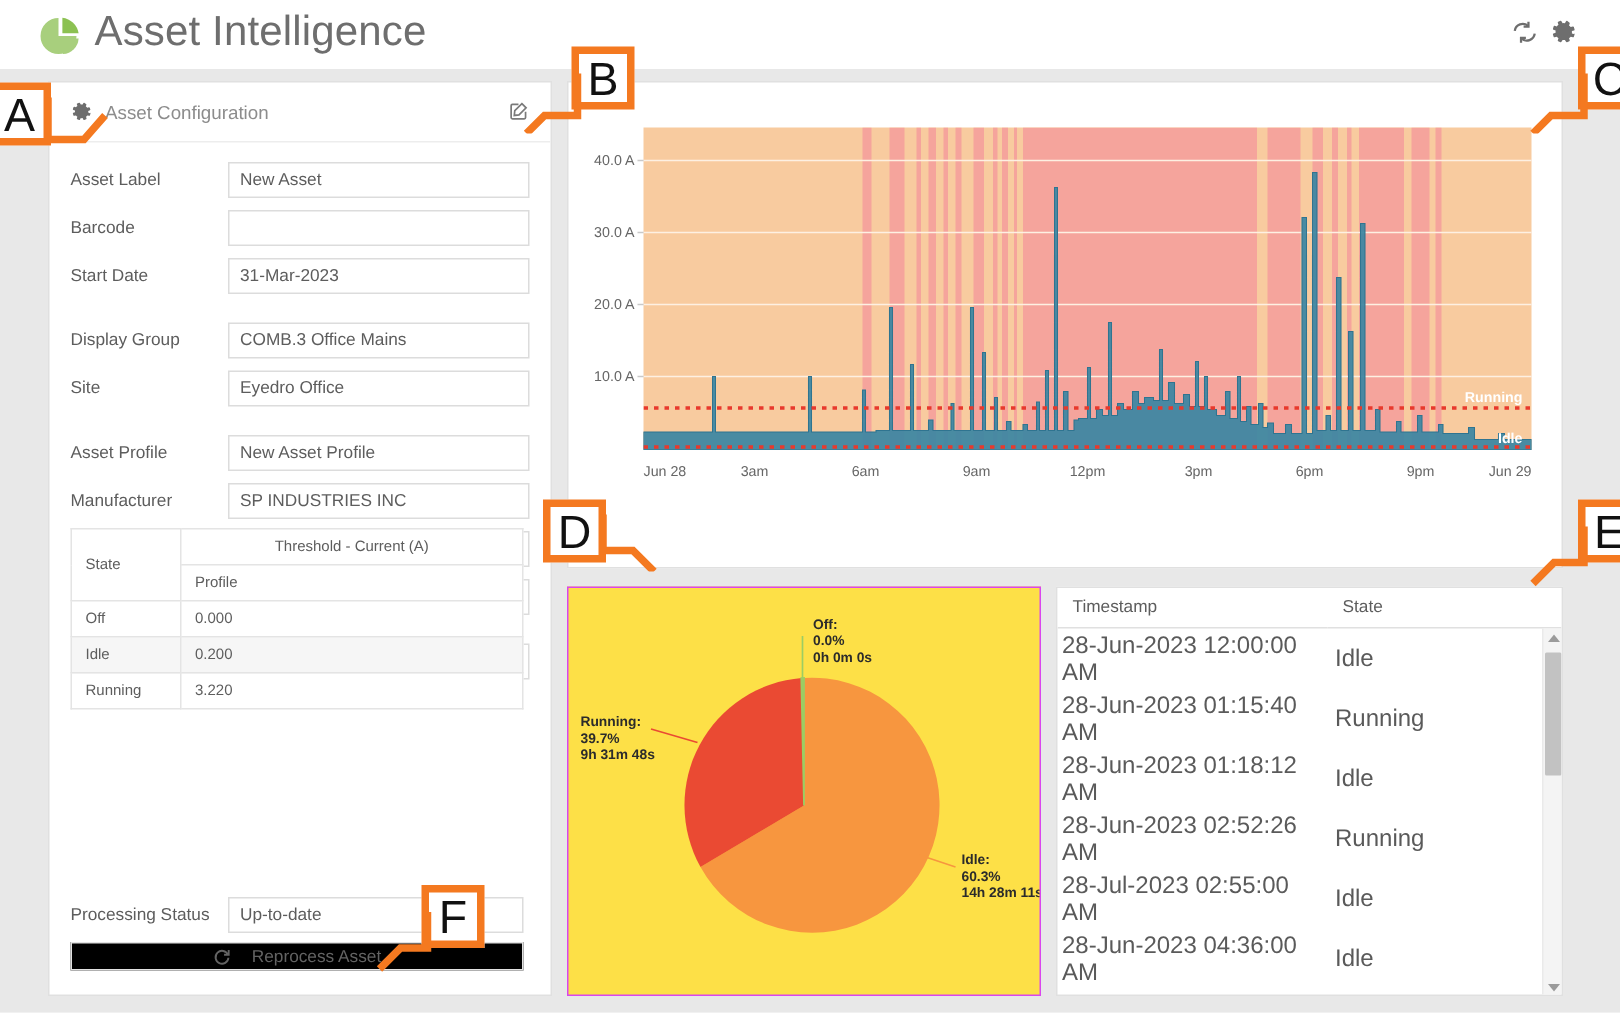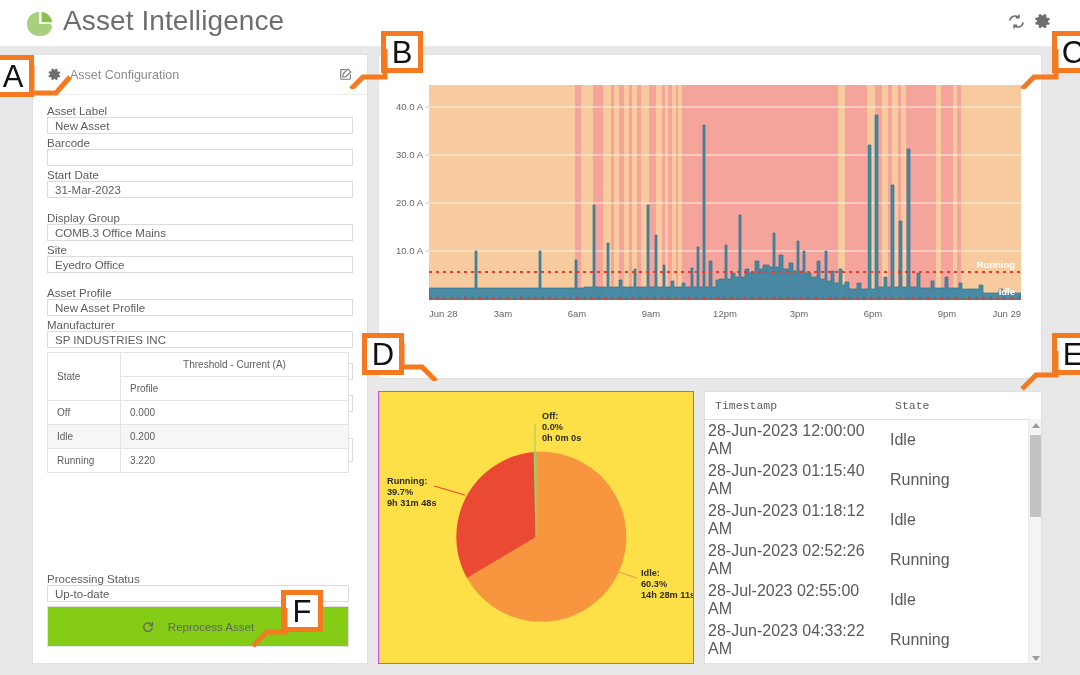--- a/index.html
+++ b/index.html
@@ -30,21 +30,21 @@
   #config-panel {
     position:absolute; left:32px; top:8px; width:336px; height:610px;
     background:#ffffff; border:1px solid #e0e0e0;
   }
   #config-header { position:relative; height:40px; border-bottom:1px solid #ededed; }
   #gear-head { position:absolute; left:14px; top:12px; width:15px; height:15px; color:#6d6d6d; }
   #config-title { position:absolute; left:37px; top:13px; font-size:12.5px; color:#8c8c8c; }
   #edit-icon { position:absolute; right:14px; top:12px; width:14px; height:14px; color:#7a7a7a; cursor:pointer; }
 
   #form { position:absolute; left:0; top:40px; width:100%; padding:10px 14px 0 14px; }
-  .frow { display:flex; height:29px; margin-bottom:3px;flex-direction:column; }
+  .frow { display:flex; align-items:center; height:29px; margin-bottom:3px; }
   .frow.gap { margin-top:14px; }
   .flabel { width:105px; font-size:11.5px; color:#5d5d5d; flex:none; }
   .finput {
     flex:1; height:24px; border:1px solid #dcdcdc; background:#fff;
     font-size:11.5px; color:#5d5d5d; padding:0 7px; line-height:22px;
     font-family:"Liberation Sans", sans-serif; outline:none;
   }
   .fselect { position:relative; flex:1; }
   .fselect .finput { width:100%; }
   .caret {
@@ -63,21 +63,21 @@
     font-weight:400; text-align:left; padding:5px 9px; height:24px;
   }
   #thresh .state-cell { width:73px; vertical-align:middle; }
   #thresh tr.alt td { background:#f6f6f6; }
   #thresh .hdr-center { text-align:center; }
 
   
   #proc { position:absolute; left:14px; bottom:16px; width:302px; }
   #proc .frow { margin-bottom:0; }
   #reprocess {
-    margin-top:4px; width:100%; height:41px; background:#84cc16;
+    margin-top:4px; width:100%; height:19px; background:#000000;
     border:1px solid #e2e2e2; display:flex; align-items:center; justify-content:center;
     gap:14px; font-size:11.5px; color:#636363; cursor:pointer;
   }
   #reprocess svg { width:12px; height:12px; }
 
   
   #chart-panel {
     position:absolute; left:378px; top:8px; width:664px; height:325px;
     background:#ffffff; border:1px solid #e0e0e0;
   }
@@ -87,21 +87,21 @@
   }
   #table-panel {
     position:absolute; left:704px; top:345px; width:338px; height:273px;
     background:#ffffff; border:1px solid #e0e0e0; overflow:hidden;
   }
 
   
   #state-table { width:100%; border-collapse:collapse; table-layout:fixed; }
   #state-table th {
     font-size:11.5px; font-weight:400; color:#5d5d5d; text-align:left;
-    padding:7px 10px; border-bottom:1px solid #e0e0e0; background:#fff;font-family:Liberation Mono, monospace;
+    padding:7px 10px; border-bottom:1px solid #e0e0e0; background:#fff;
   }
   #tbl-scroll { position:absolute; left:0; top:27px; width:100%; height:246px; overflow:hidden; }
   #tbl-inner { width:316px; }
   #vscroll { position:absolute; right:0; top:27px; width:13px; height:246px; background:#f4f4f4; border-left:1px solid #eaeaea; }
   #vthumb { position:absolute; left:1px; top:16px; width:11px; height:82px; background:#c2c2c2; border-radius:1px; }
   .sb-arrow { position:absolute; left:3px; width:0;height:0; }
   #sb-up { top:4px; border-left:4px solid transparent;border-right:4px solid transparent;border-bottom:5px solid #9b9b9b; }
   #sb-down { bottom:4px; border-left:4px solid transparent;border-right:4px solid transparent;border-top:5px solid #9b9b9b; }
 
   
@@ -411,24 +411,20 @@
           <td>Idle</td>
         </tr>
         <tr class="alt">
           <td style="width:180px">28-Jun-2023 02:52:26 AM</td>
           <td>Running</td>
         </tr>
         <tr>
           <td style="width:180px">28-Jul-2023 02:55:00 AM</td>
           <td>Idle</td>
         </tr>
-        <tr class="alt">
-          <td style="width:180px">28-Jun-2023 04:33:22 AM</td>
-          <td>Running</td>
-        </tr>
         <tr>
           <td style="width:180px">28-Jun-2023 04:36:00 AM</td>
           <td>Idle</td>
         </tr>
 
       </tbody>
         </table>
     </div>
     <div id="vscroll">
       <span class="sb-arrow" id="sb-up"></span>

